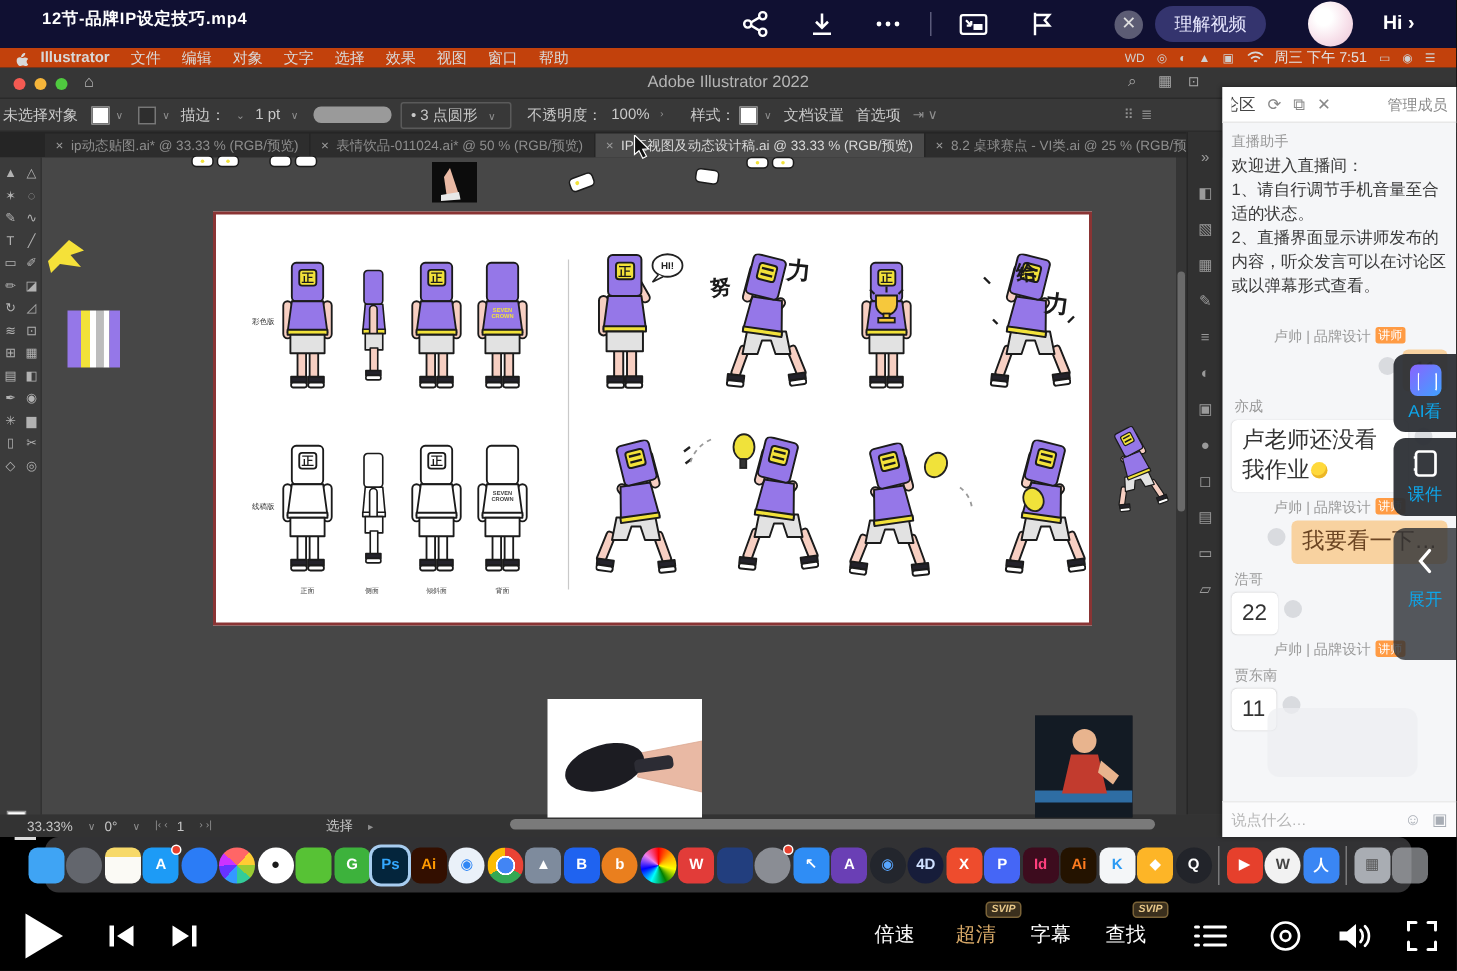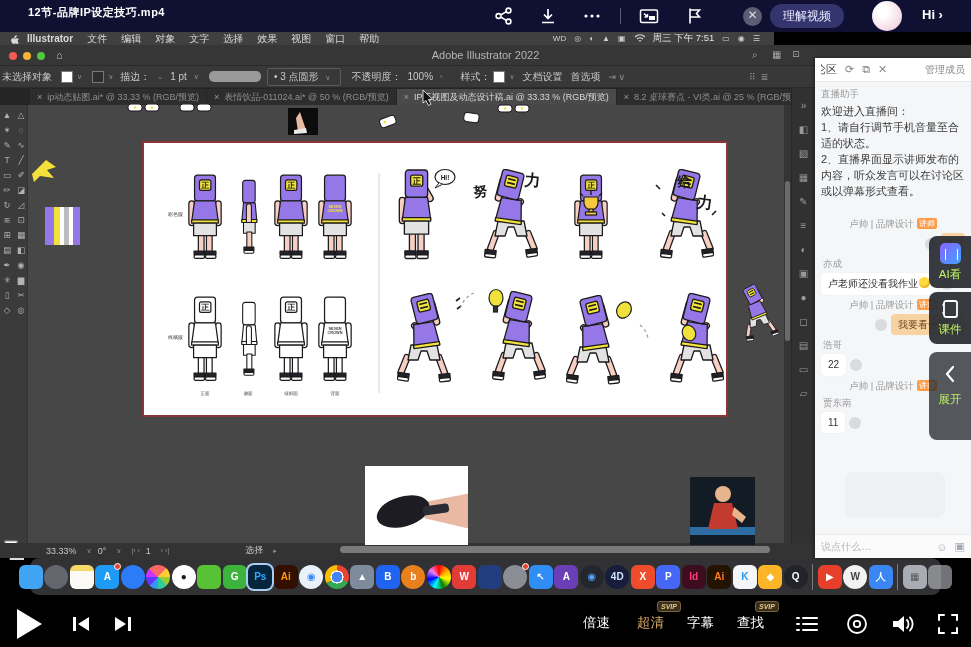--- a/index.html
+++ b/index.html
@@ -15,21 +15,21 @@
   .tb-div { top:8px; width:1px; height:16px; background:#5a5a7a; }
   .close-circ { top:7px; width:19px; height:19px; background:#5c5c74; border-radius:50%;
     color:#ddd; font-size:12px; text-align:center; line-height:17px; cursor:pointer; }
   .pill { top:4px; height:24px; background:#34346e; border-radius:13px; color:#e9e9ff;
     font-size:12px; line-height:24px; padding:0 13px; cursor:pointer; }
   .avatar { top:1px; width:30px; height:30px; border-radius:50%;
     background:radial-gradient(circle at 35% 35%, #ffffff 20%, #f8e3ec 55%, #eac3d4); cursor:pointer; }
   .hi { top:7px; color:#fff; font-size:13px; font-weight:bold; cursor:pointer; }
 
   
-  .menubar { left:0; top:32px; width:774px; height:13px; background:#404040; color:#d8d8d8;
+  .menubar { left:0; top:32px; width:971px; height:13px; background:#c2410c; color:#d8d8d8;
     font-size:10px; display:flex; align-items:center; z-index:5; }
   .mi { margin-right:14px; white-space:nowrap; cursor:pointer; }
   .mi.app { font-weight:bold; }
   .mstat { margin-right:8px; font-size:8px; color:#cfcfcf; cursor:pointer; }
   .clock { font-size:9.5px; color:#e2e2e2; margin-right:8px; white-space:nowrap; }
 
   
   .ai-win { left:0; top:45px; width:971px; height:513px; background:#3f3f3f; z-index:4; }
   .ai-titlebar { left:0; top:0; width:971px; height:21px; background:#363636; border-bottom:1px solid #2a2a2a; }
   .light { top:7px; width:8px; height:8px; border-radius:50%; }
@@ -91,38 +91,38 @@
   .chat-tab { width:16px; overflow:hidden; white-space:nowrap; direction:rtl; color:#444; }
   .ch-ico { margin-left:8px; color:#888; font-size:11px; cursor:pointer; }
   .manage { margin-left:auto; color:#8a8a8a; font-size:10px; cursor:pointer; }
   .chat-body { flex:1; overflow:hidden; padding:6px 6px 0 6px; position:relative; }
   .c-name { font-size:9.5px; color:#9a9a9a; margin:4px 0 2px 2px; }
   .c-name.r { text-align:center; margin-right:2px; }
   .badge { display:inline-block; background:#ff9b44; color:#fff; font-size:8px; border-radius:2px;
     padding:0 2px; margin-left:3px; vertical-align:1px; }
   .brow { display:flex; align-items:flex-start; margin-bottom:2px; }
   .brow.r { justify-content:flex-end; }
-  .bub { max-width:118px; font-size:10px; line-height:1.35; padding:4px 7px; border-radius:4px; }
+  .bub { max-width:118px; font-size:15px; line-height:1.35; padding:4px 7px; border-radius:4px; }
   .bub.w { background:#ffffff; color:#333; box-shadow:0 0 1px rgba(0,0,0,.15); }
   .bub.o { background:#f8d2a0; color:#6b4523; }
   .pdot { width:12px; height:12px; border-radius:50%; background:#d9dbdf; margin:5px 4px 0 4px; flex:none; }
   .sysname { font-size:9.5px; color:#9a9a9a; margin-bottom:3px; }
   .sysline { font-size:11px; color:#3a3a3a; line-height:1.45; }
   .emoji { display:inline-block; width:11px; height:11px; border-radius:50%; background:#ffd93b;
     vertical-align:-1px; margin-left:1px;
     box-shadow:inset -1px -2px 0 rgba(200,120,0,.35); }
   .chat-input { height:24px; background:#fbfbfc; border-top:1px solid #ebebeb; display:flex;
     align-items:center; padding:0 6px; }
   .cinput { flex:1; font-size:10px; color:#b5b5b5; cursor:text; }
   .ci-ico { color:#a8adb5; font-size:11px; margin-left:7px; cursor:pointer; }
   .wm { left:30px; top:390px; width:100px; height:46px; background:#eceef1; border-radius:8px; opacity:.7; }
 
   
   .ov { right:0; width:42px; background:rgba(44,47,53,.95); border-radius:8px 0 0 8px; z-index:26;
-    color:#bef264; display:flex; flex-direction:column; align-items:center; cursor:pointer; }
+    color:#0ea5e9; display:flex; flex-direction:column; align-items:center; cursor:pointer; }
   .ov-label { font-size:11.5px; margin-top:3px; }
   .aiicon { width:21px; height:21px; border-radius:5px; background:linear-gradient(135deg,#8a63ff,#3fa2ff); margin-top:7px; position:relative; }
   .aiicon::after { content:""; position:absolute; left:5px; top:5px; width:11px; height:11px;
     border:1.6px solid #fff; border-radius:2px; border-top-color:transparent; border-bottom-color:transparent; }
 
   
   .dock { left:30px; top:558px; width:911px; height:37px; background:rgba(118,118,124,.42);
     border-radius:9px; display:flex; align-items:center; justify-content:center; gap:1.5px; z-index:10; padding:0 4px; }
   .di { width:24px; height:24px; border-radius:6px; font-size:10px; font-weight:bold;
     display:flex; align-items:center; justify-content:center; flex:none; cursor:pointer; position:relative; }
@@ -319,21 +319,21 @@
         <div class="pic">◐</div>
         <div class="pic">▣</div>
         <div class="pic">●</div>
         <div class="pic">◻</div>
         <div class="pic">▤</div>
         <div class="pic">▭</div>
         <div class="pic">▱</div>
       </div>
 
     <div class="a statusbar">
-      <span style="margin-left:46px">33.33%</span>
+      <span style="margin-left:18px">33.33%</span>
         <span class="ddv">∨</span>
       <span>0°</span>
         <span class="ddv">∨</span>
       <span class="ddv">|‹ ‹</span>
         <span>1</span>
         <span class="ddv">› ›|</span>
       <span style="margin-left:70px">选择</span>
       <span class="ddv">▸</span>
       <span class="hthumb"></span>
     </div>

